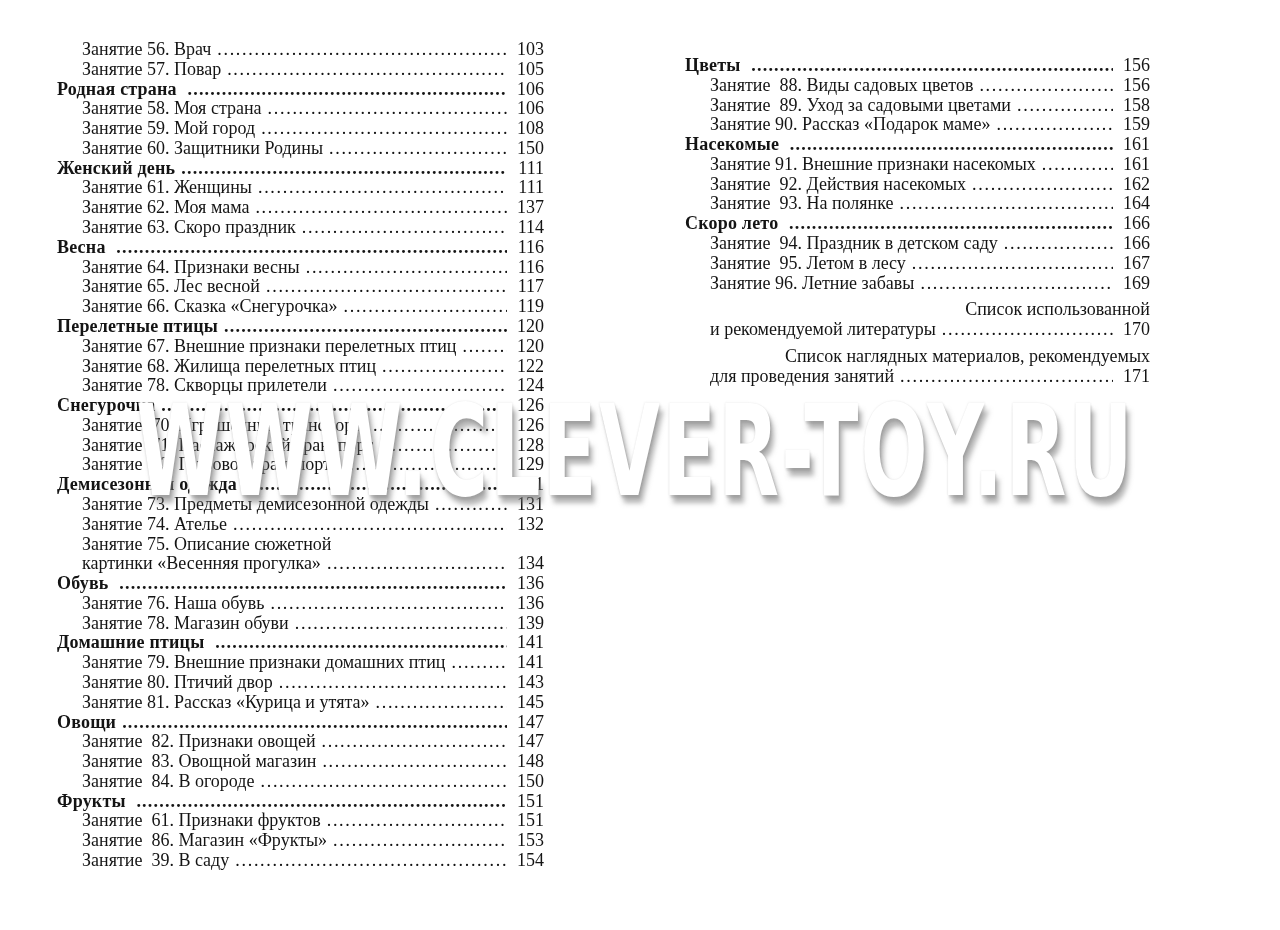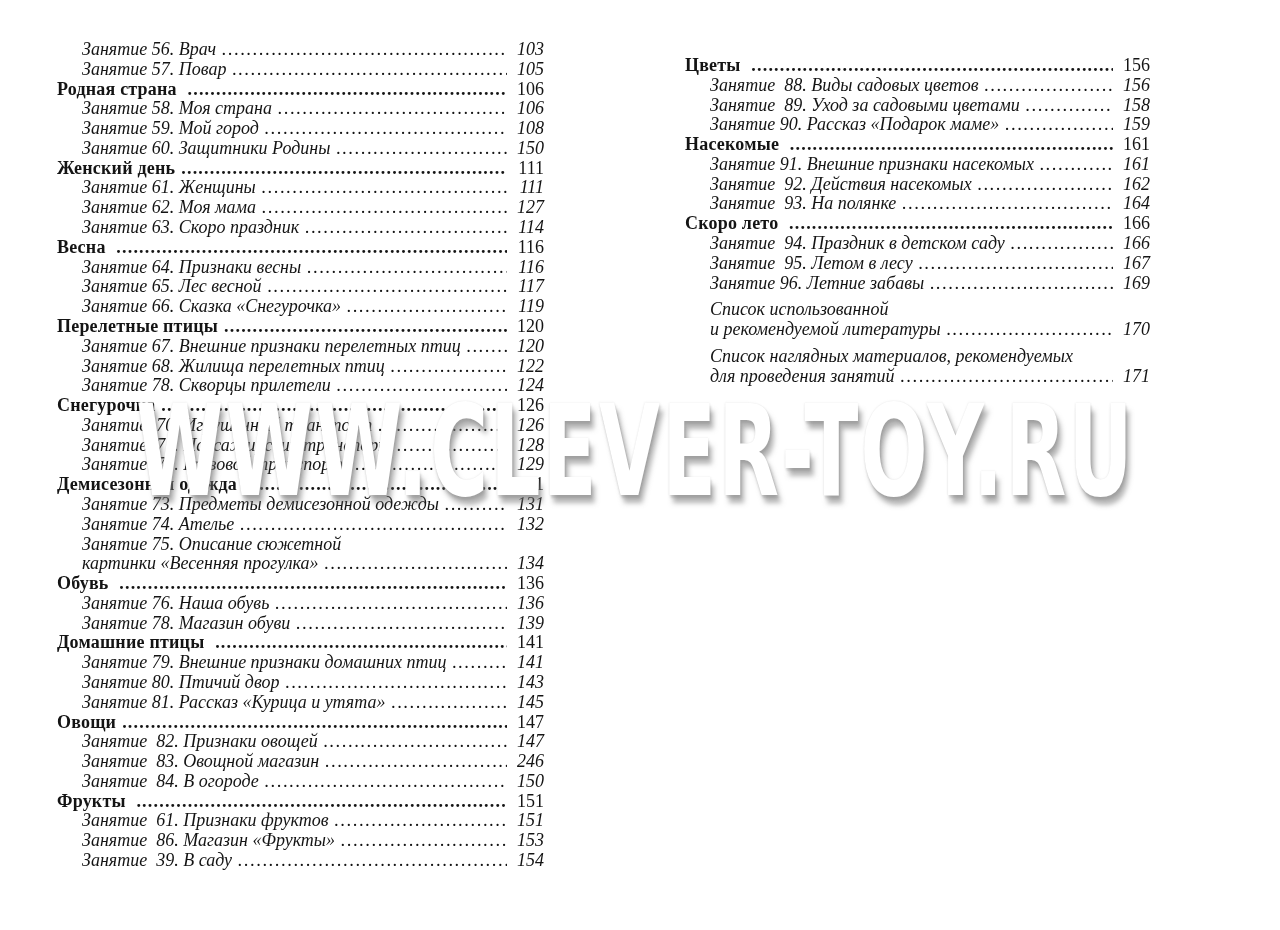--- a/index.html
+++ b/index.html
@@ -30,22 +30,22 @@
     width: 465px;
   }
   .row {
     display: flex;
     align-items: baseline;
     height: 19.79px;
     line-height: 19.7px;
     font-size: 18px;
     white-space: pre;
   }
-  .row.gap { margin-top: 7px; }
-  .row.indent { padding-left: 25px; font-style: italic; }
+  .row.gap { margin-top: 7px; justify-content: flex-end; }
+  .row.indent { padding-left: 25px; }
   .row.bold .t { font-weight: bold; letter-spacing: 0.2px; }
   .row.bold .leader::after { font-weight: bold; letter-spacing: 1.2px; }
   .t { flex: 0 0 auto; }
   .leader {
     flex: 1 1 auto;
     overflow: hidden;
     margin: 0 5px 0 6px;
     min-width: 8px;
   }
   .leader::after {
@@ -83,21 +83,21 @@
 <div id="scan-page">
   <div id="left-col" class="toc-col">
       <div class="row indent"><span class="t">Занятие 56. Врач</span><span class="leader"></span><span class="page">103</span></div>
       <div class="row indent"><span class="t">Занятие 57. Повар</span><span class="leader"></span><span class="page">105</span></div>
       <div class="row bold"><span class="t">Родная страна </span><span class="leader"></span><span class="page">106</span></div>
       <div class="row indent"><span class="t">Занятие 58. Моя страна</span><span class="leader"></span><span class="page">106</span></div>
       <div class="row indent"><span class="t">Занятие 59. Мой город</span><span class="leader"></span><span class="page">108</span></div>
       <div class="row indent"><span class="t">Занятие 60. Защитники Родины</span><span class="leader"></span><span class="page">150</span></div>
       <div class="row bold"><span class="t">Женский день</span><span class="leader"></span><span class="page">111</span></div>
       <div class="row indent"><span class="t">Занятие 61. Женщины</span><span class="leader"></span><span class="page">111</span></div>
-      <div class="row indent"><span class="t">Занятие 62. Моя мама</span><span class="leader"></span><span class="page">127</span></div>
+      <div class="row indent"><span class="t">Занятие 62. Моя мама</span><span class="leader"></span><span class="page">137</span></div>
       <div class="row indent"><span class="t">Занятие 63. Скоро праздник</span><span class="leader"></span><span class="page">114</span></div>
       <div class="row bold"><span class="t">Весна </span><span class="leader"></span><span class="page">116</span></div>
       <div class="row indent"><span class="t">Занятие 64. Признаки весны</span><span class="leader"></span><span class="page">116</span></div>
       <div class="row indent"><span class="t">Занятие 65. Лес весной</span><span class="leader"></span><span class="page">117</span></div>
       <div class="row indent"><span class="t">Занятие 66. Сказка «Снегурочка»</span><span class="leader"></span><span class="page">119</span></div>
       <div class="row bold"><span class="t">Перелетные птицы</span><span class="leader"></span><span class="page">120</span></div>
       <div class="row indent"><span class="t">Занятие 67. Внешние признаки перелетных птиц</span><span class="leader"></span><span class="page">120</span></div>
       <div class="row indent"><span class="t">Занятие 68. Жилища перелетных птиц</span><span class="leader"></span><span class="page">122</span></div>
       <div class="row indent"><span class="t">Занятие 78. Скворцы прилетели</span><span class="leader"></span><span class="page">124</span></div>
       <div class="row bold"><span class="t">Снегурочка</span><span class="leader"></span><span class="page">126</span></div>
@@ -111,21 +111,21 @@
       <div class="row indent"><span class="t">картинки «Весенняя прогулка»</span><span class="leader"></span><span class="page">134</span></div>
       <div class="row bold"><span class="t">Обувь </span><span class="leader"></span><span class="page">136</span></div>
       <div class="row indent"><span class="t">Занятие 76. Наша обувь</span><span class="leader"></span><span class="page">136</span></div>
       <div class="row indent"><span class="t">Занятие 78. Магазин обуви</span><span class="leader"></span><span class="page">139</span></div>
       <div class="row bold"><span class="t">Домашние птицы </span><span class="leader"></span><span class="page">141</span></div>
       <div class="row indent"><span class="t">Занятие 79. Внешние признаки домашних птиц</span><span class="leader"></span><span class="page">141</span></div>
       <div class="row indent"><span class="t">Занятие 80. Птичий двор</span><span class="leader"></span><span class="page">143</span></div>
       <div class="row indent"><span class="t">Занятие 81. Рассказ «Курица и утята»</span><span class="leader"></span><span class="page">145</span></div>
       <div class="row bold"><span class="t">Овощи</span><span class="leader"></span><span class="page">147</span></div>
       <div class="row indent"><span class="t">Занятие  82. Признаки овощей</span><span class="leader"></span><span class="page">147</span></div>
-      <div class="row indent"><span class="t">Занятие  83. Овощной магазин</span><span class="leader"></span><span class="page">246</span></div>
+      <div class="row indent"><span class="t">Занятие  83. Овощной магазин</span><span class="leader"></span><span class="page">148</span></div>
       <div class="row indent"><span class="t">Занятие  84. В огороде</span><span class="leader"></span><span class="page">150</span></div>
       <div class="row bold"><span class="t">Фрукты </span><span class="leader"></span><span class="page">151</span></div>
       <div class="row indent"><span class="t">Занятие  61. Признаки фруктов</span><span class="leader"></span><span class="page">151</span></div>
       <div class="row indent"><span class="t">Занятие  86. Магазин «Фрукты»</span><span class="leader"></span><span class="page">153</span></div>
       <div class="row indent"><span class="t">Занятие  39. В саду</span><span class="leader"></span><span class="page">154</span></div>
     </div>
   <div id="right-col" class="toc-col">
       <div class="row bold"><span class="t">Цветы </span><span class="leader"></span><span class="page">156</span></div>
       <div class="row indent"><span class="t">Занятие  88. Виды садовых цветов</span><span class="leader"></span><span class="page">156</span></div>
       <div class="row indent"><span class="t">Занятие  89. Уход за садовыми цветами</span><span class="leader"></span><span class="page">158</span></div>

